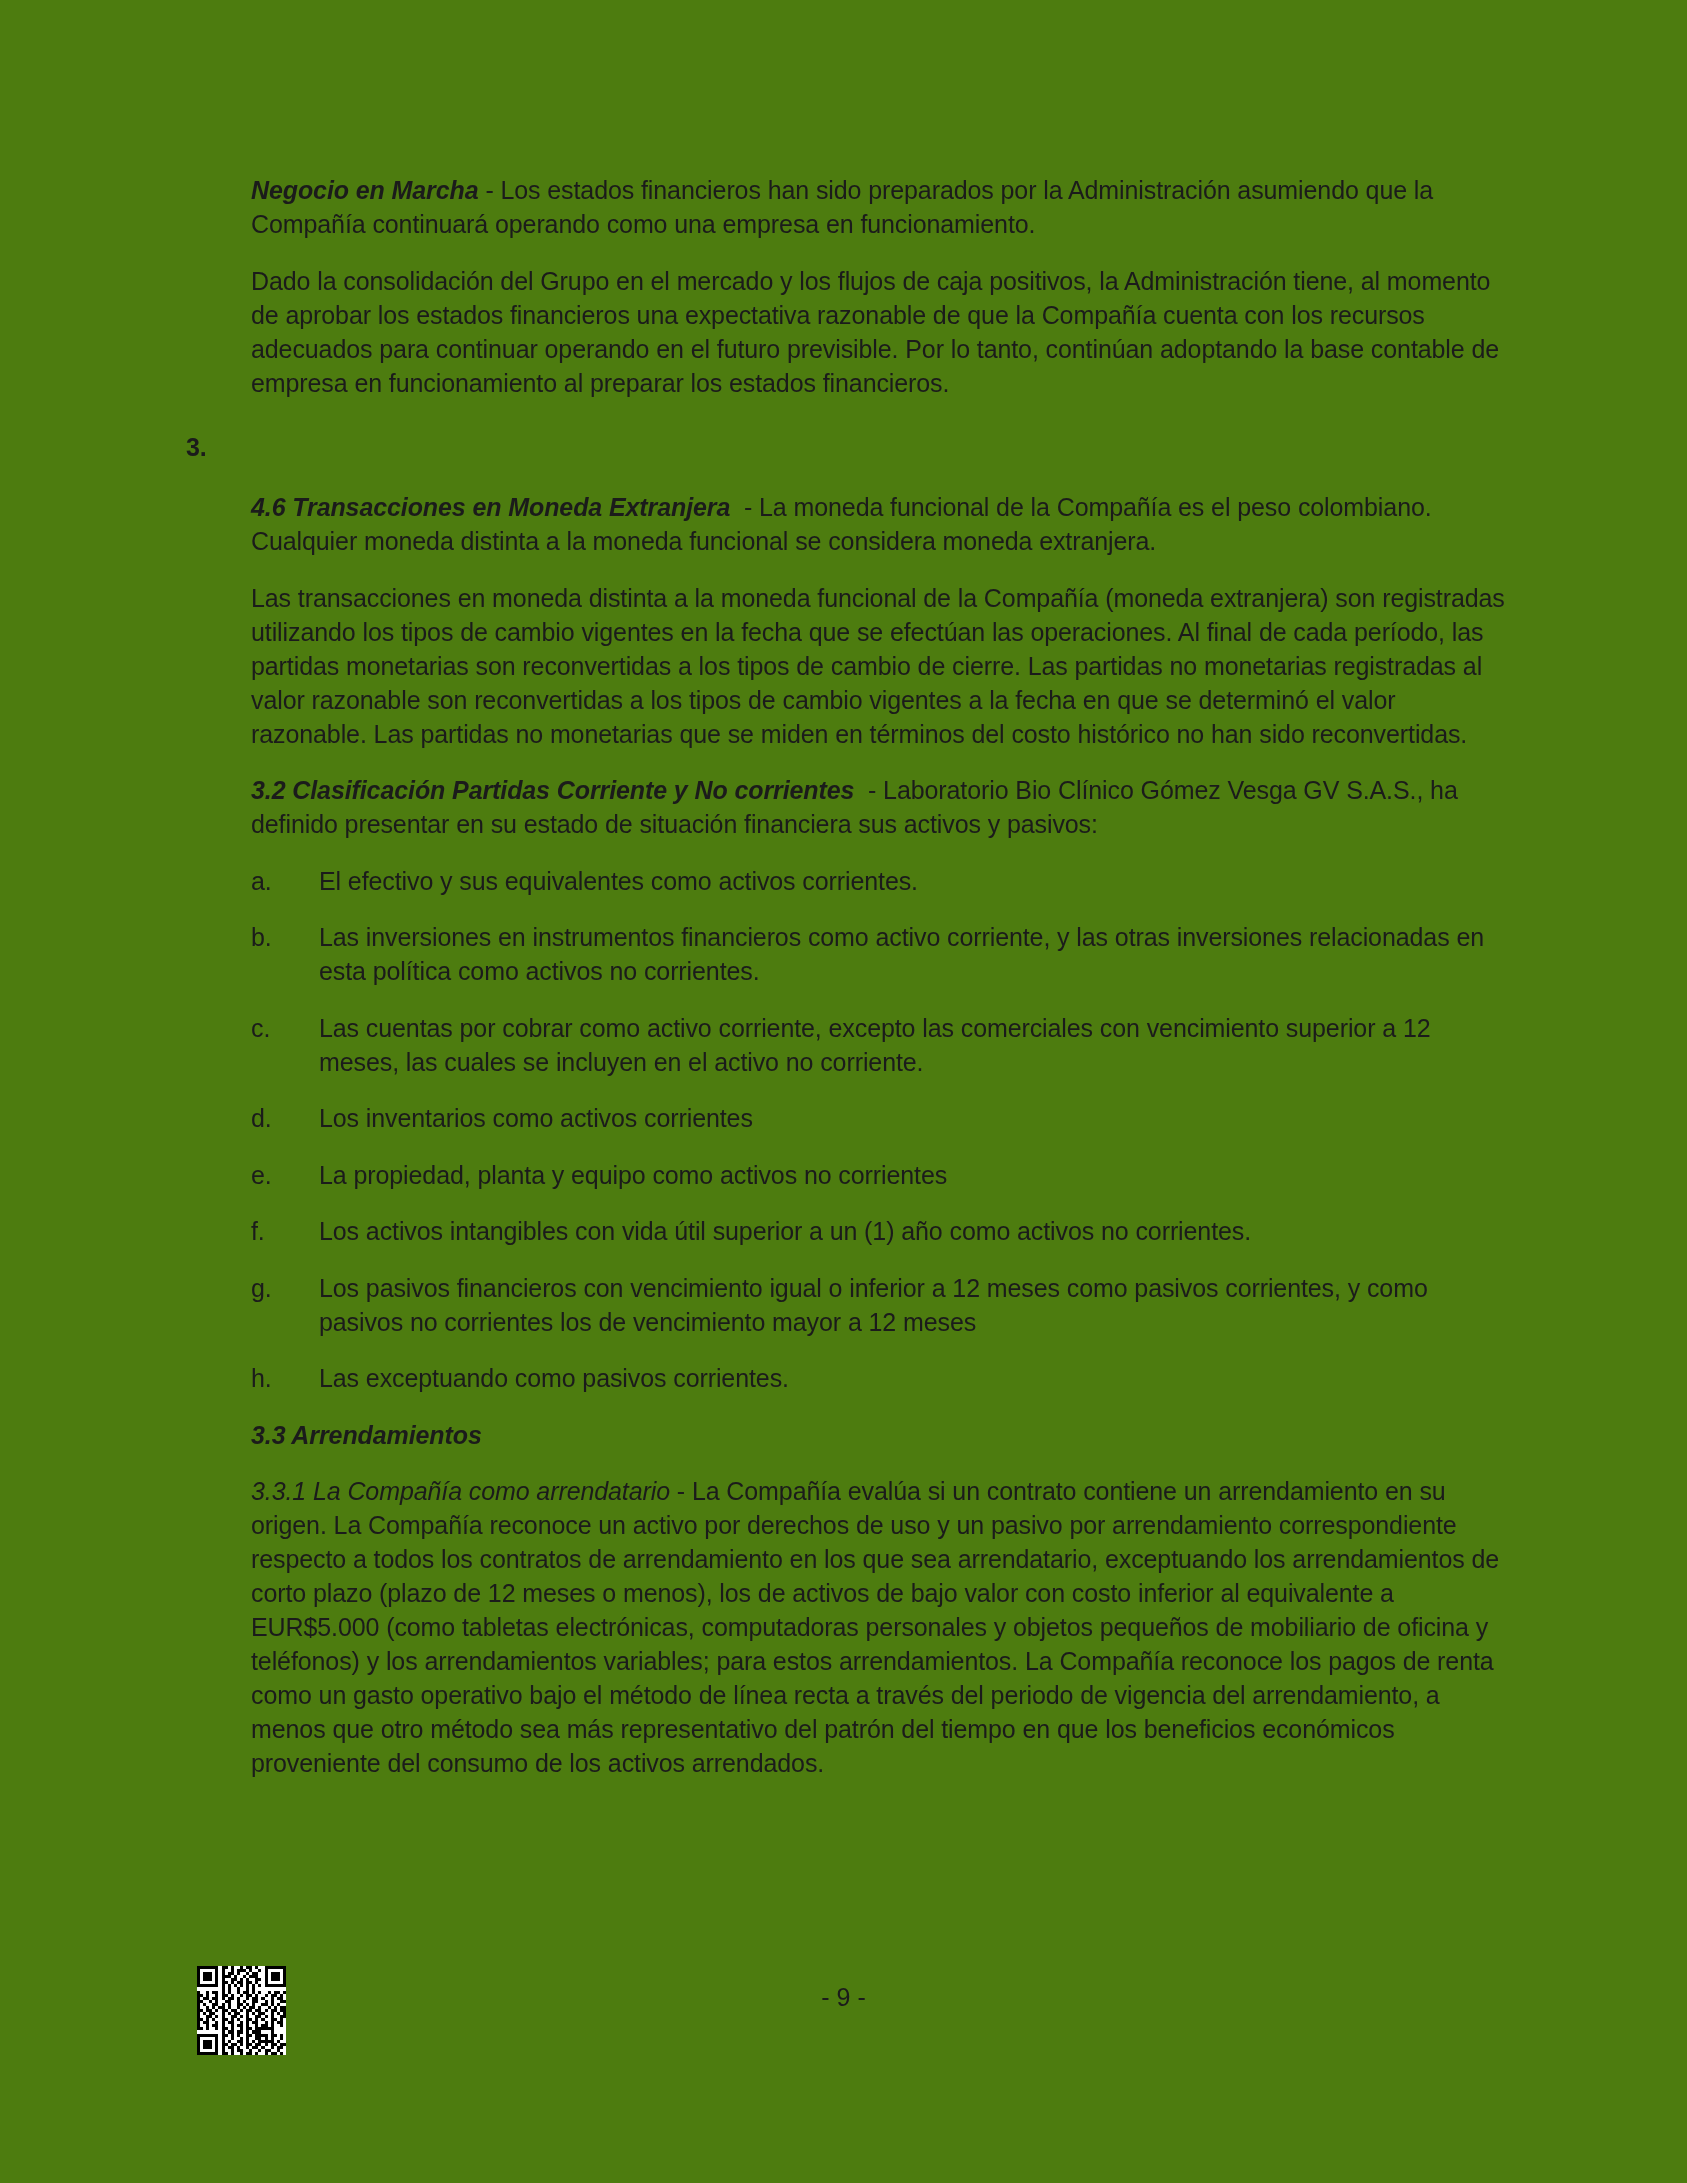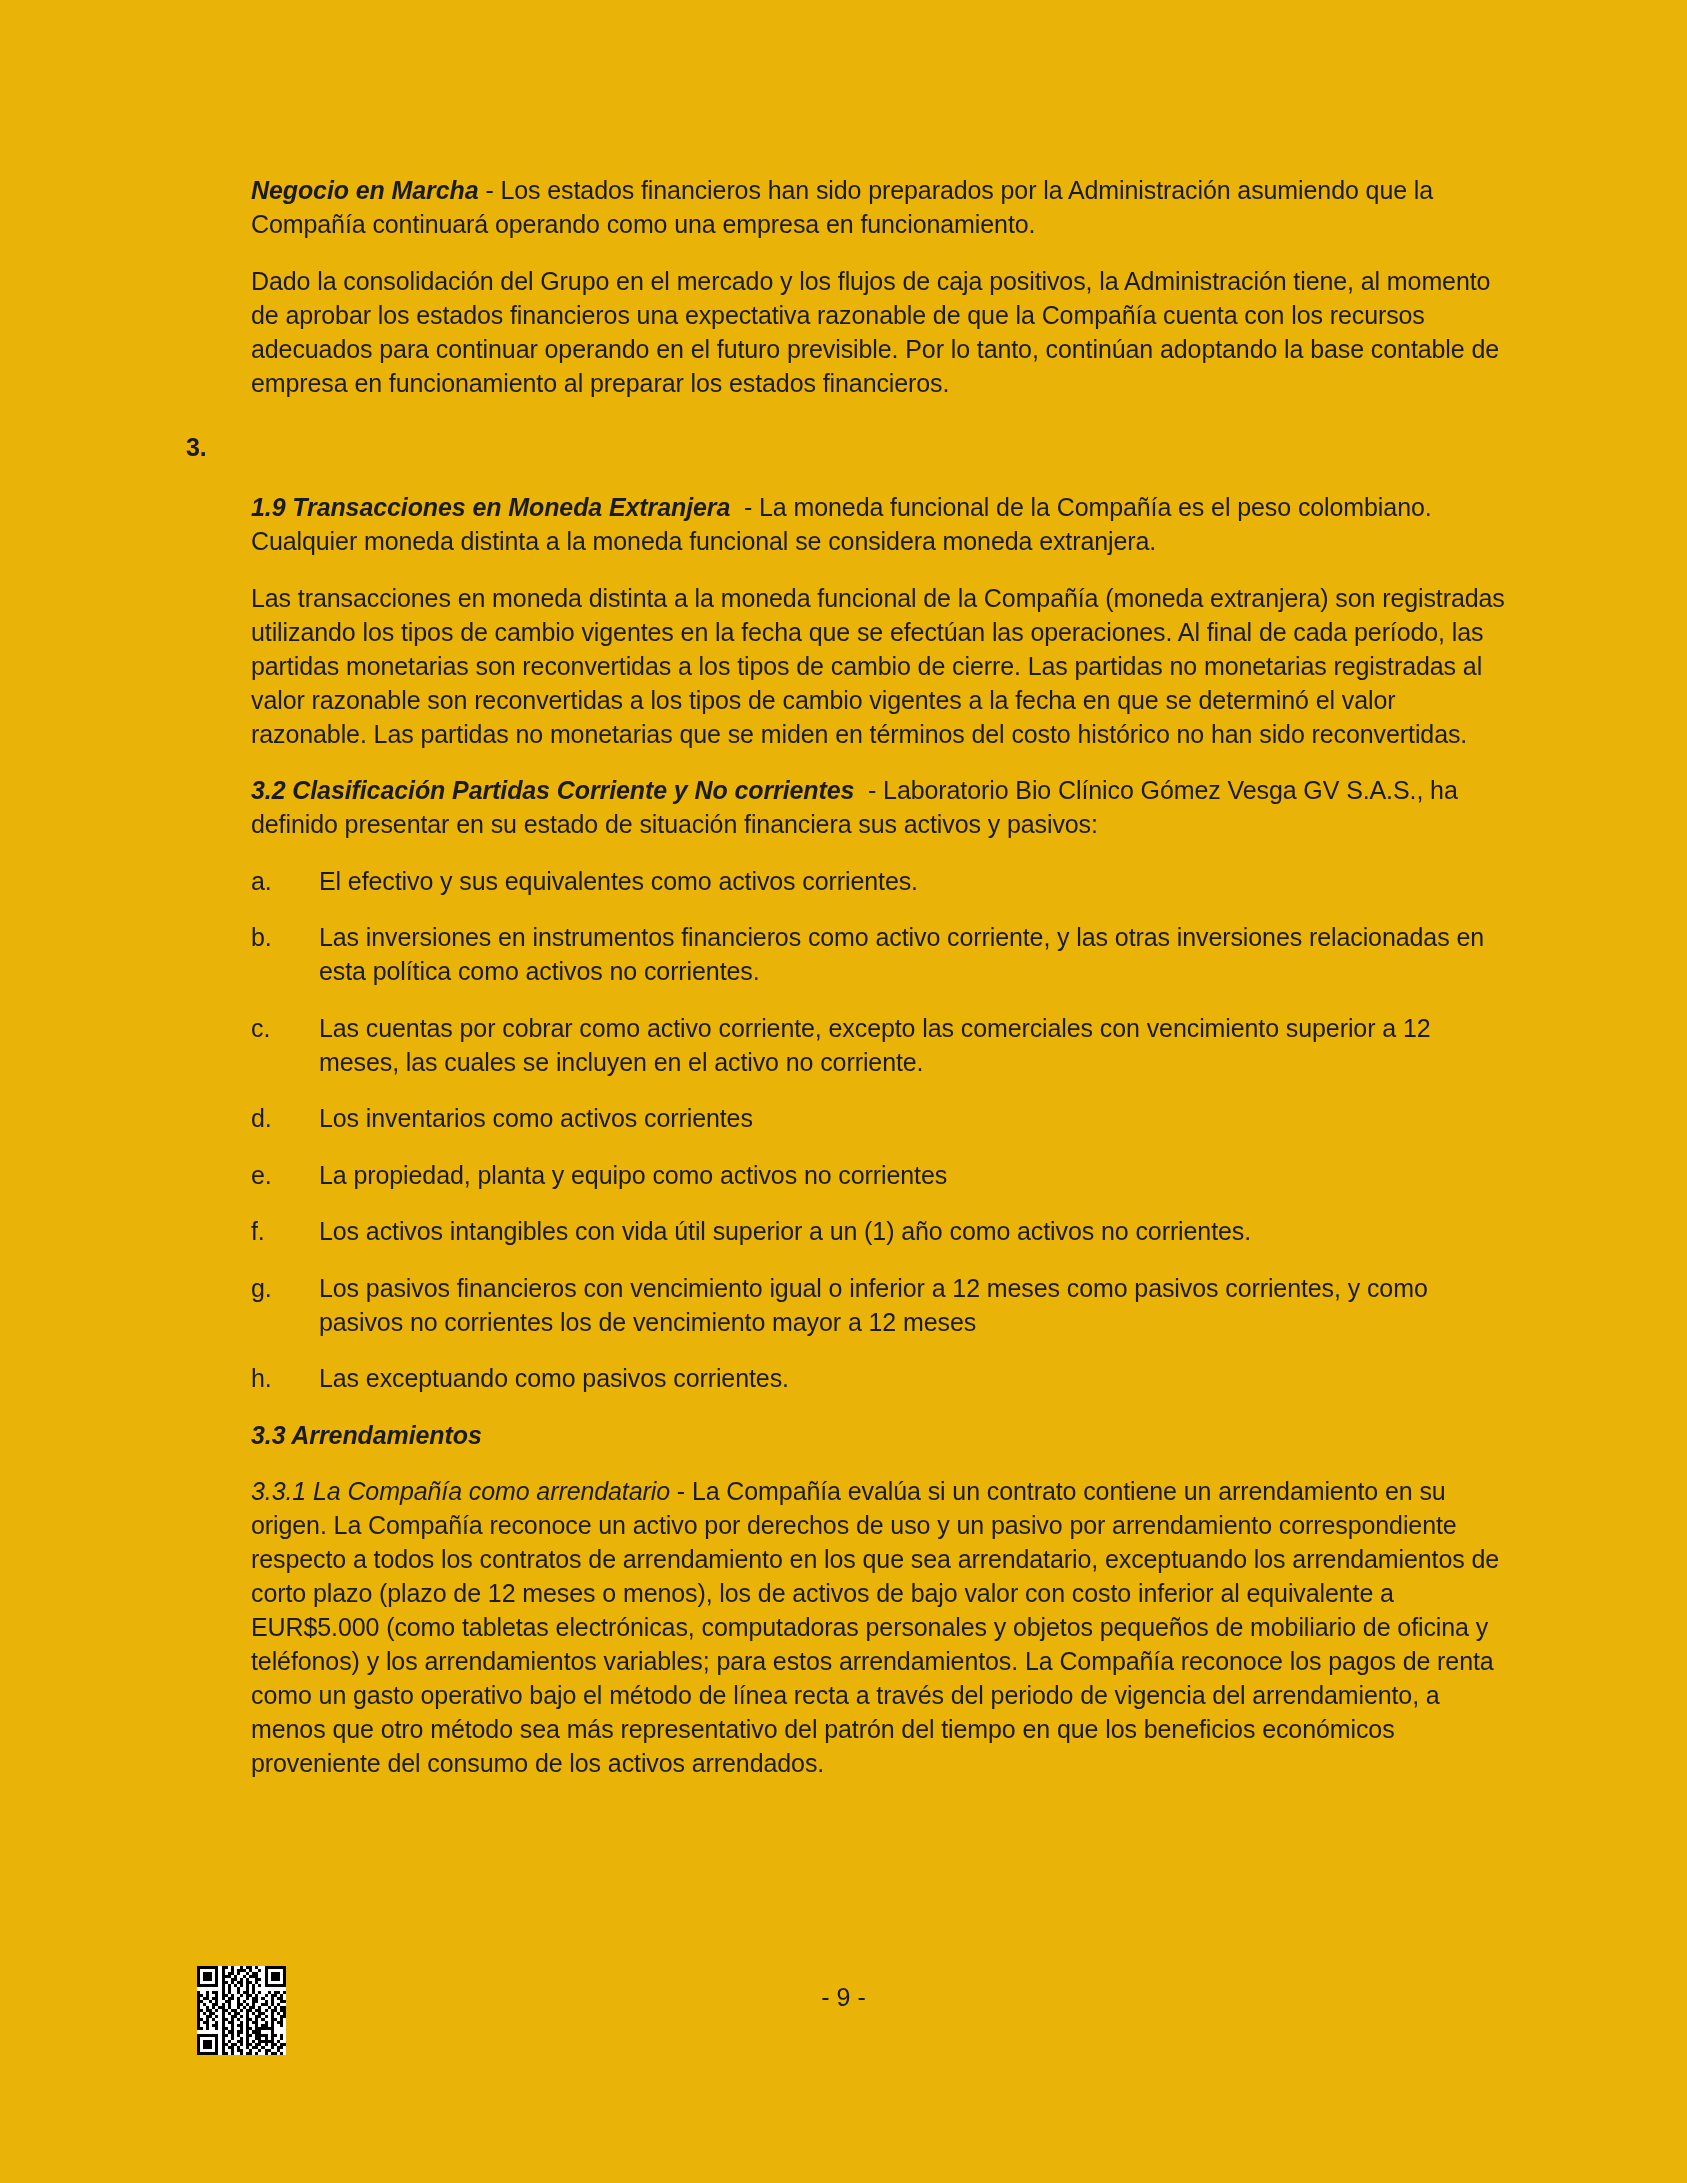--- a/index.html
+++ b/index.html
@@ -5,21 +5,21 @@
   html, body { margin: 0; padding: 0; }
   body {
     width: 1687px;
     height: 2183px;
     background: #ffffff;
     position: relative;
     overflow: hidden;
     font-family: "Liberation Sans", "DejaVu Sans", sans-serif;
     color: #1b1b1b;
   }
-  .page { position: absolute; inset: 0; background: #eab308; }
+  .page { position: absolute; inset: 0; background: #4d7c0f; }
   .content {
     position: absolute;
     top: 173px;
     left: 251px;
     width: 1260px;
     font-size: 25px;
     line-height: 34px;
     letter-spacing: -0.1px;
     text-align: left;
   }
@@ -67,21 +67,21 @@
   <div class="content">
 
     <p class="para"><span class="lead-bi">Negocio en Marcha</span><span> - Los estados financieros han sido preparados por la Administración asumiendo que la Compañía continuará operando como una empresa en funcionamiento.</span></p>
 
     <p class="para">Dado la consolidación del Grupo en el mercado y los flujos de caja positivos, la Administración tiene, al momento de aprobar los estados financieros una expectativa razonable de que la Compañía cuenta con los recursos adecuados para continuar operando en el futuro previsible. Por lo tanto, continúan adoptando la base contable de empresa en funcionamiento al preparar los estados financieros.</p>
 
     <div class="section-heading">
         <span class="sec-num">3.</span>
       </div>
 
-    <p class="para"><span class="lead-bi">1.9 Transacciones en Moneda Extranjera</span><span>  - La moneda funcional de la Compañía es el peso colombiano. Cualquier moneda distinta a la moneda funcional se considera moneda extranjera.</span></p>
+    <p class="para"><span class="lead-bi">4.6 Transacciones en Moneda Extranjera</span><span>  - La moneda funcional de la Compañía es el peso colombiano. Cualquier moneda distinta a la moneda funcional se considera moneda extranjera.</span></p>
 
     <p class="para">Las transacciones en moneda distinta a la moneda funcional de la Compañía (moneda extranjera) son registradas utilizando los tipos de cambio vigentes en la fecha que se efectúan las operaciones. Al final de cada período, las partidas monetarias son reconvertidas a los tipos de cambio de cierre. Las partidas no monetarias registradas al valor razonable son reconvertidas a los tipos de cambio vigentes a la fecha en que se determinó el valor razonable. Las partidas no monetarias que se miden en términos del costo histórico no han sido reconvertidas.</p>
 
     <p class="para"><span class="lead-bi">3.2 Clasificación Partidas Corriente y No corrientes</span><span>  - Laboratorio Bio Clínico Gómez Vesga GV S.A.S., ha definido presentar en su estado de situación financiera sus activos y pasivos:</span></p>
 
     <div class="list-item">
         <span class="item-letter">a.</span>
         <span class="item-text">El efectivo y sus equivalentes como activos corrientes.</span>
       </div>
 

